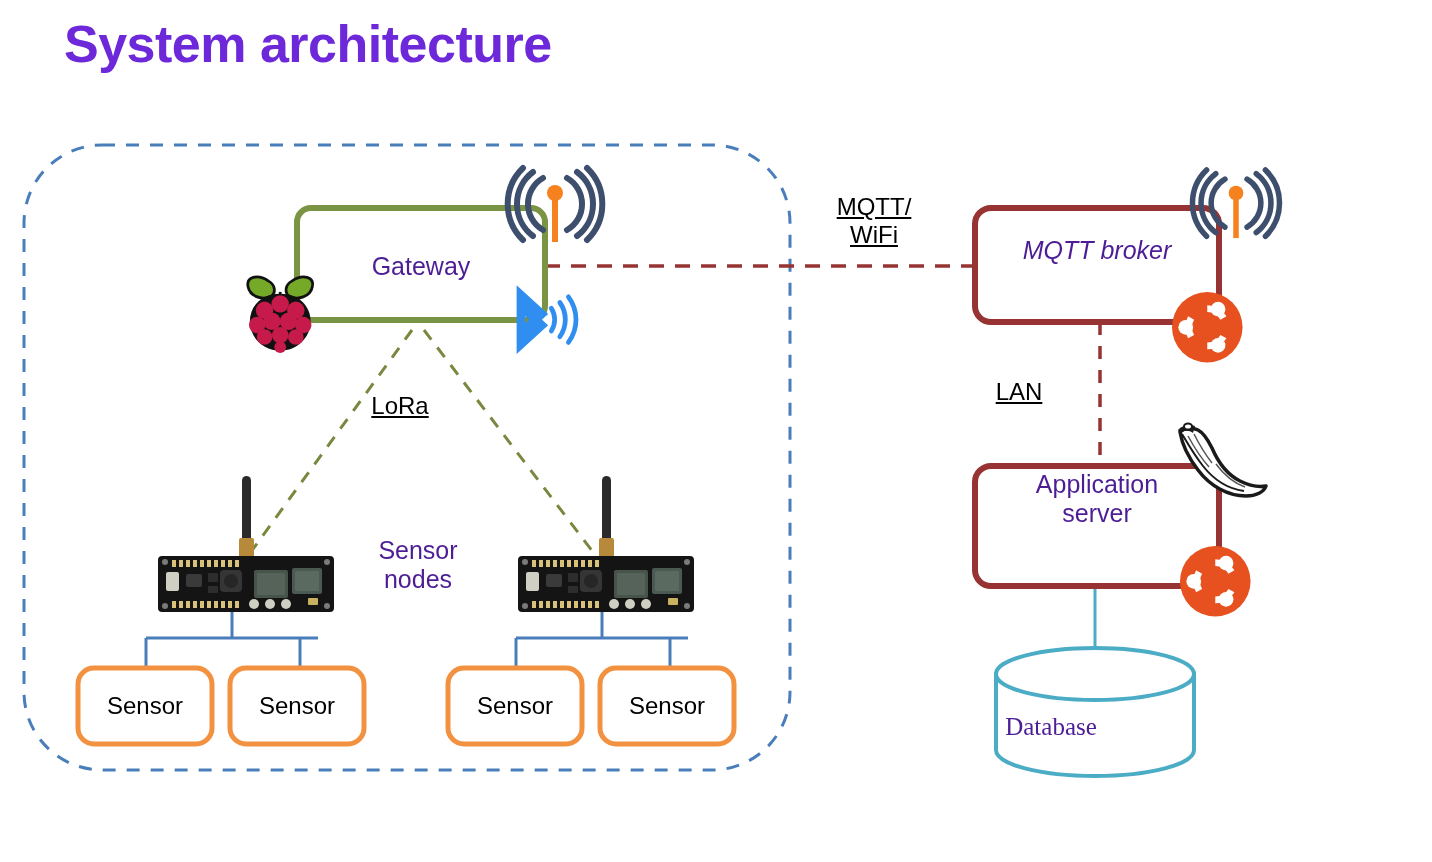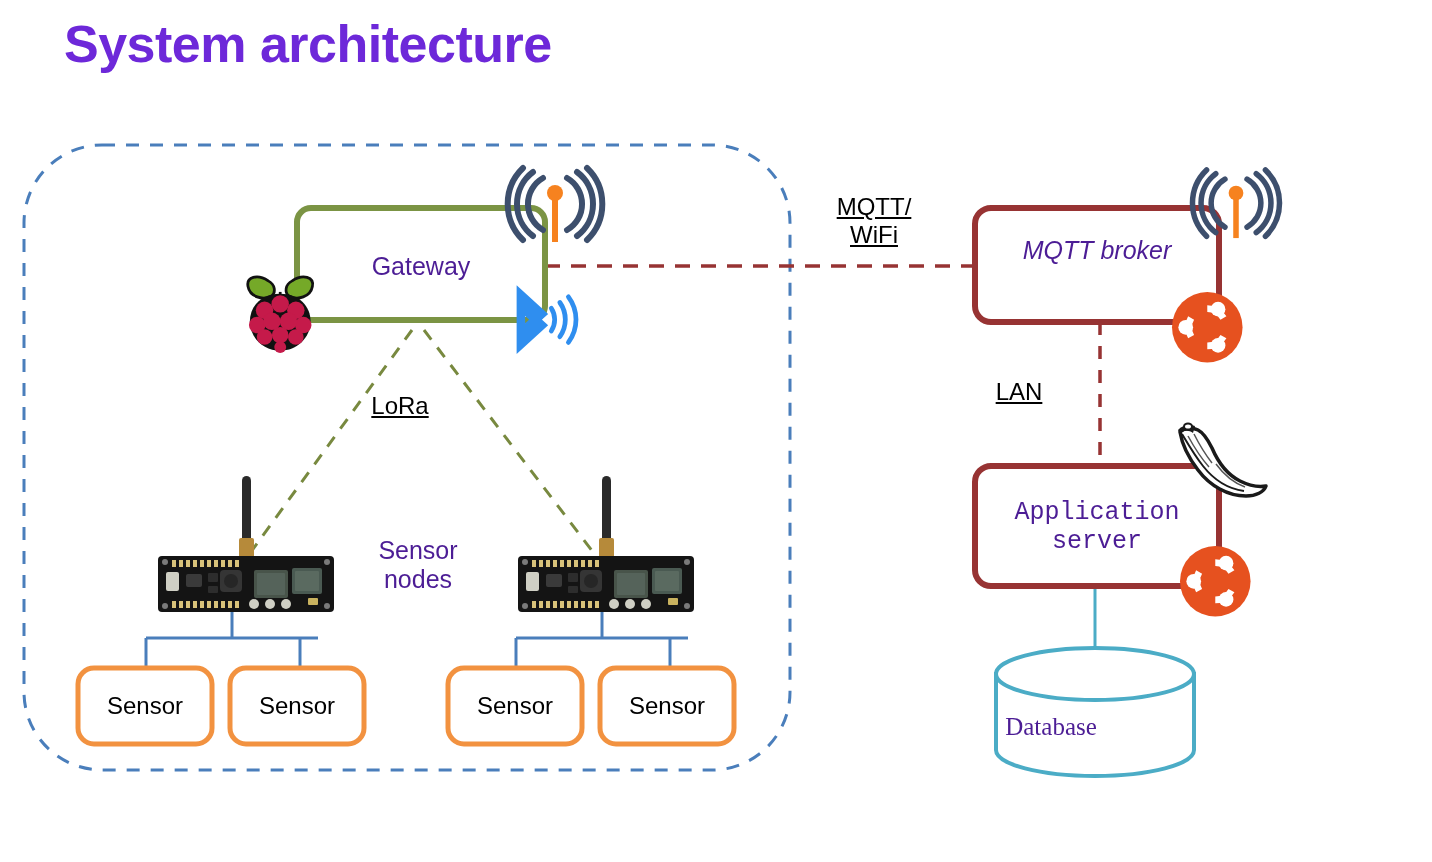--- a/index.html
+++ b/index.html
@@ -274,21 +274,21 @@
   <g transform="translate(518,478)">
     <use href="#lora-board"></use>
   </g>
 
 </svg>
 
 <div class="node-label" style="left:297px; top:252px; width:248px;">Gateway</div>
 
 <div class="node-label" style="left:975px; top:236px; width:244px;font-style:italic;">MQTT broker</div>
 
-<div class="node-label" style="left:975px; top:498px; width:244px;font-family:Liberation Mono, monospace;">Application
+<div class="node-label" style="left:975px; top:470px; width:244px;">Application
 server</div>
 
 <div class="node-label" style="left:952px; top:712px; width:198px;font-family:Liberation Serif, serif;">Database</div>
 
 <div class="node-label" style="left:348px; top:536px; width:140px;">Sensor
 nodes</div>
 
 <div class="edge-label" style="left:800px; top:193px; width:148px;">MQTT/
 WiFi</div>
 

